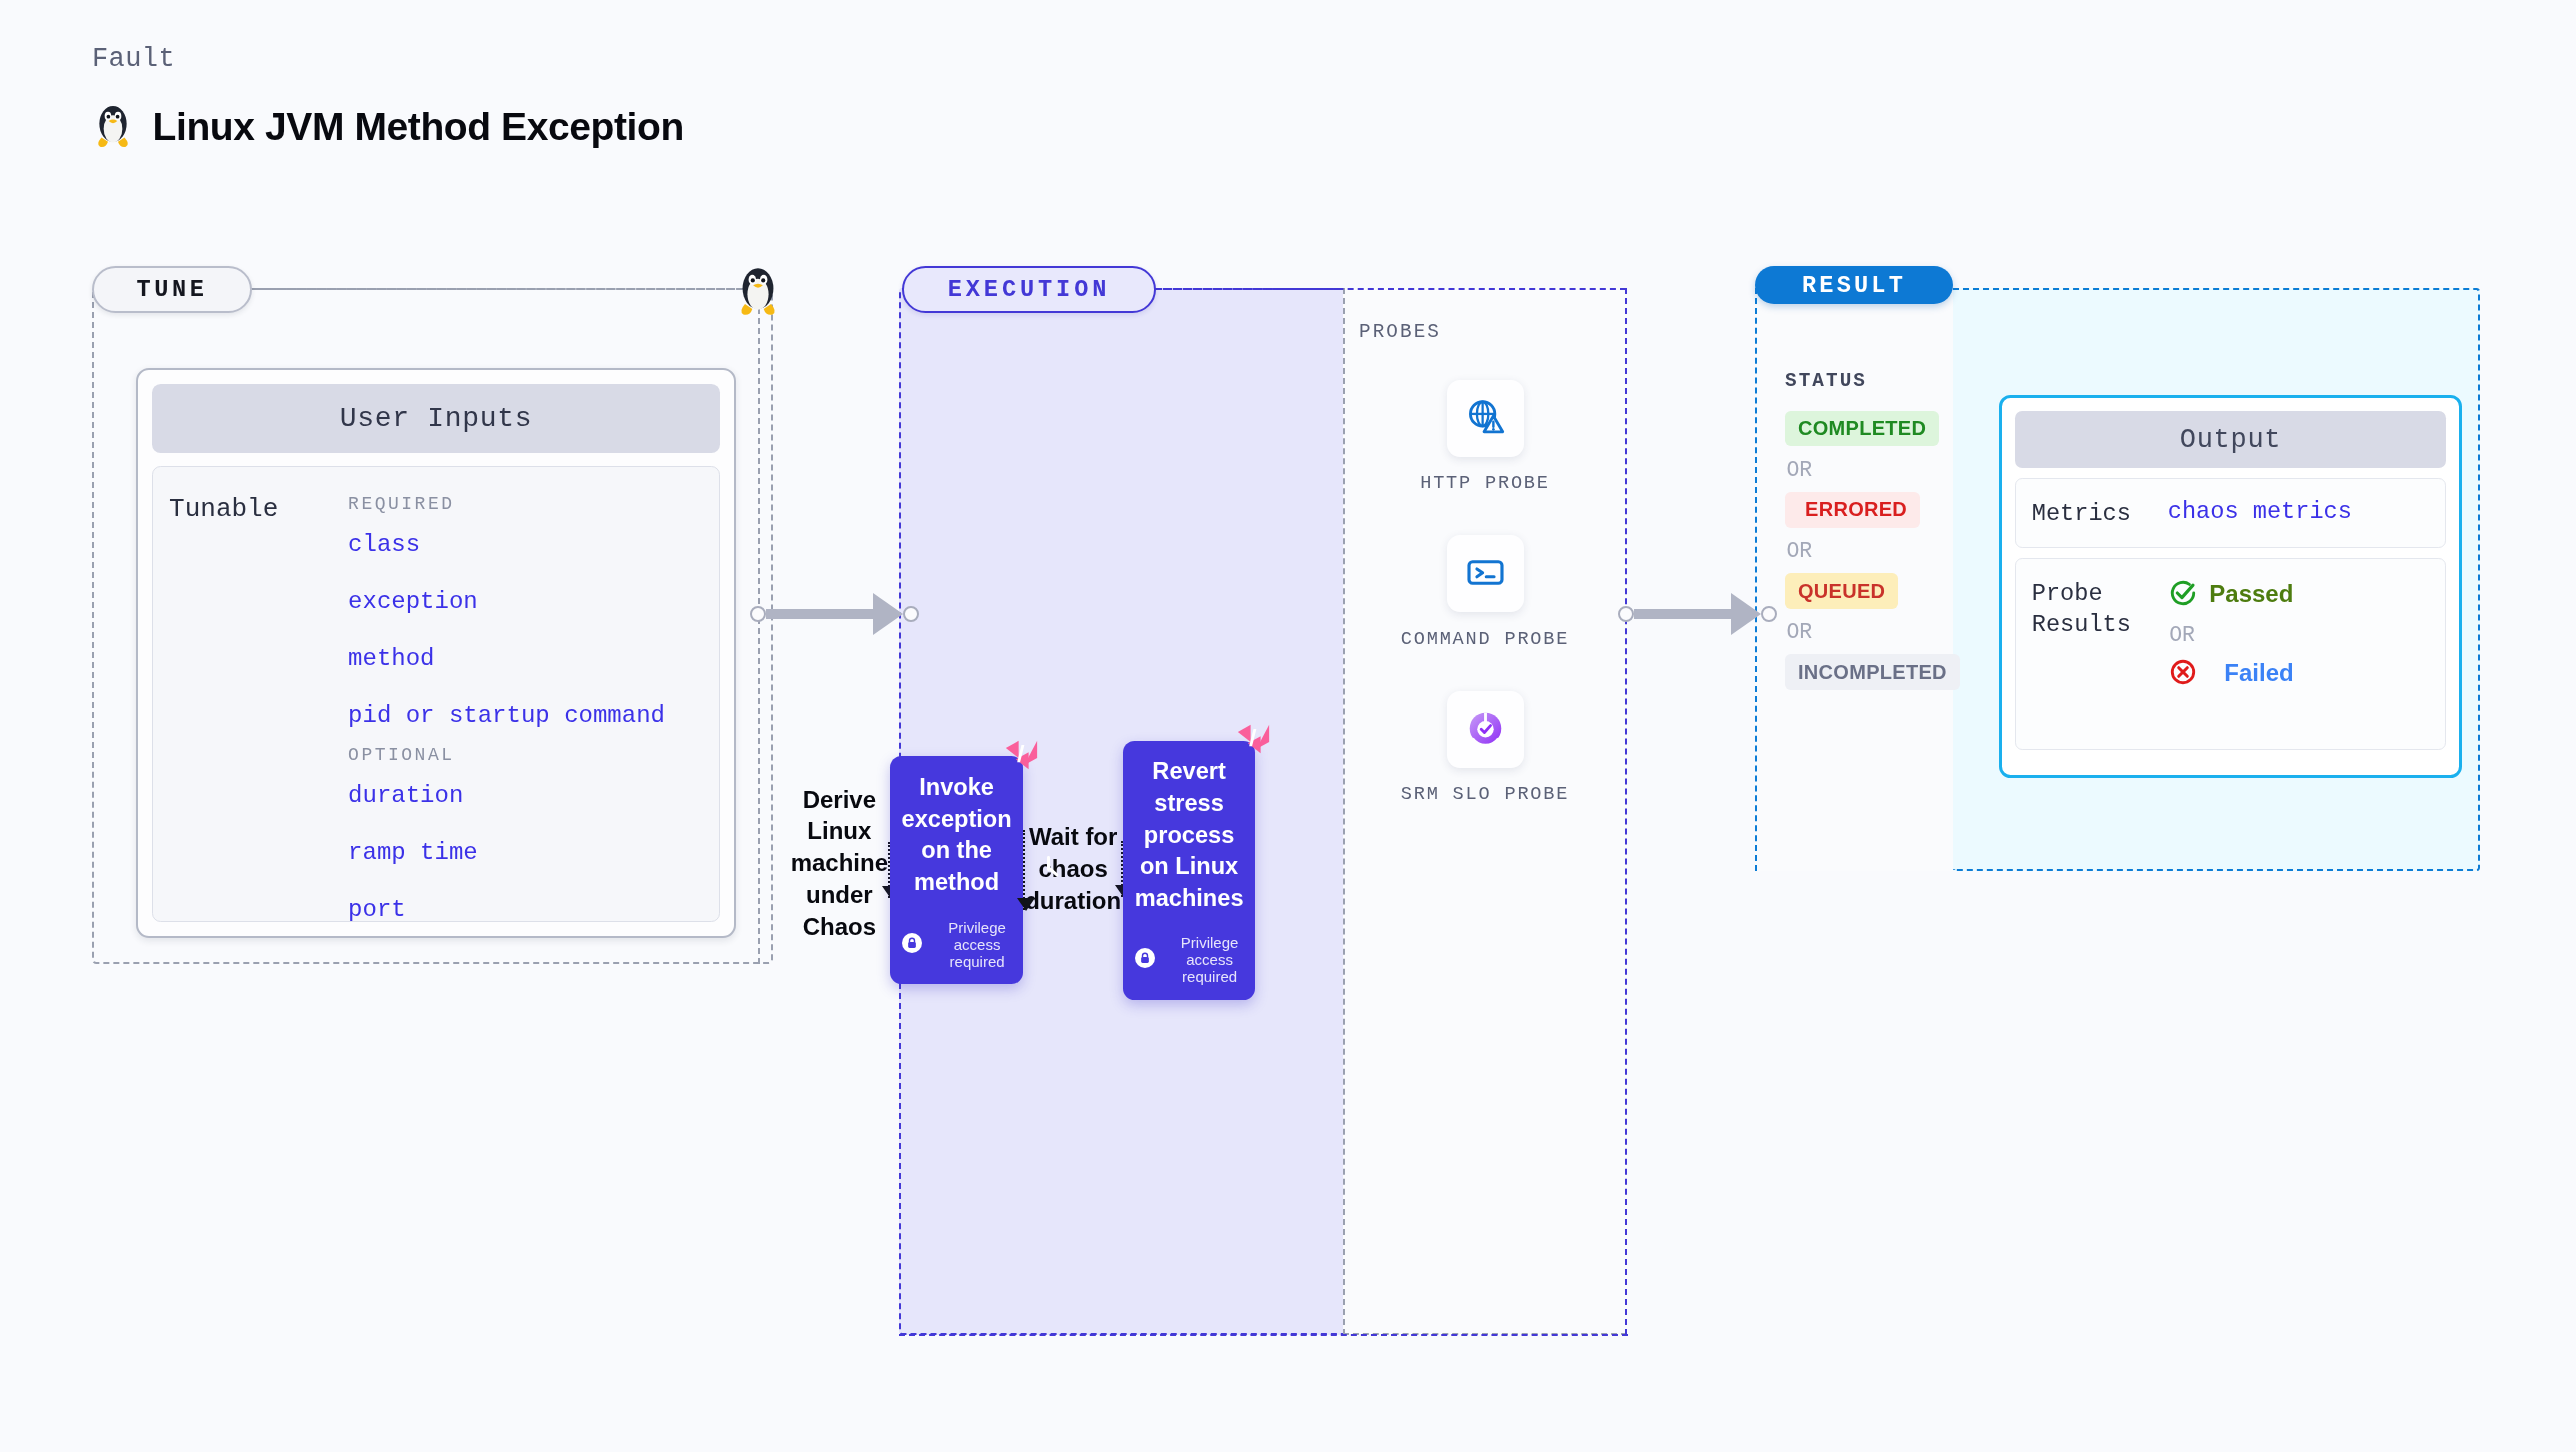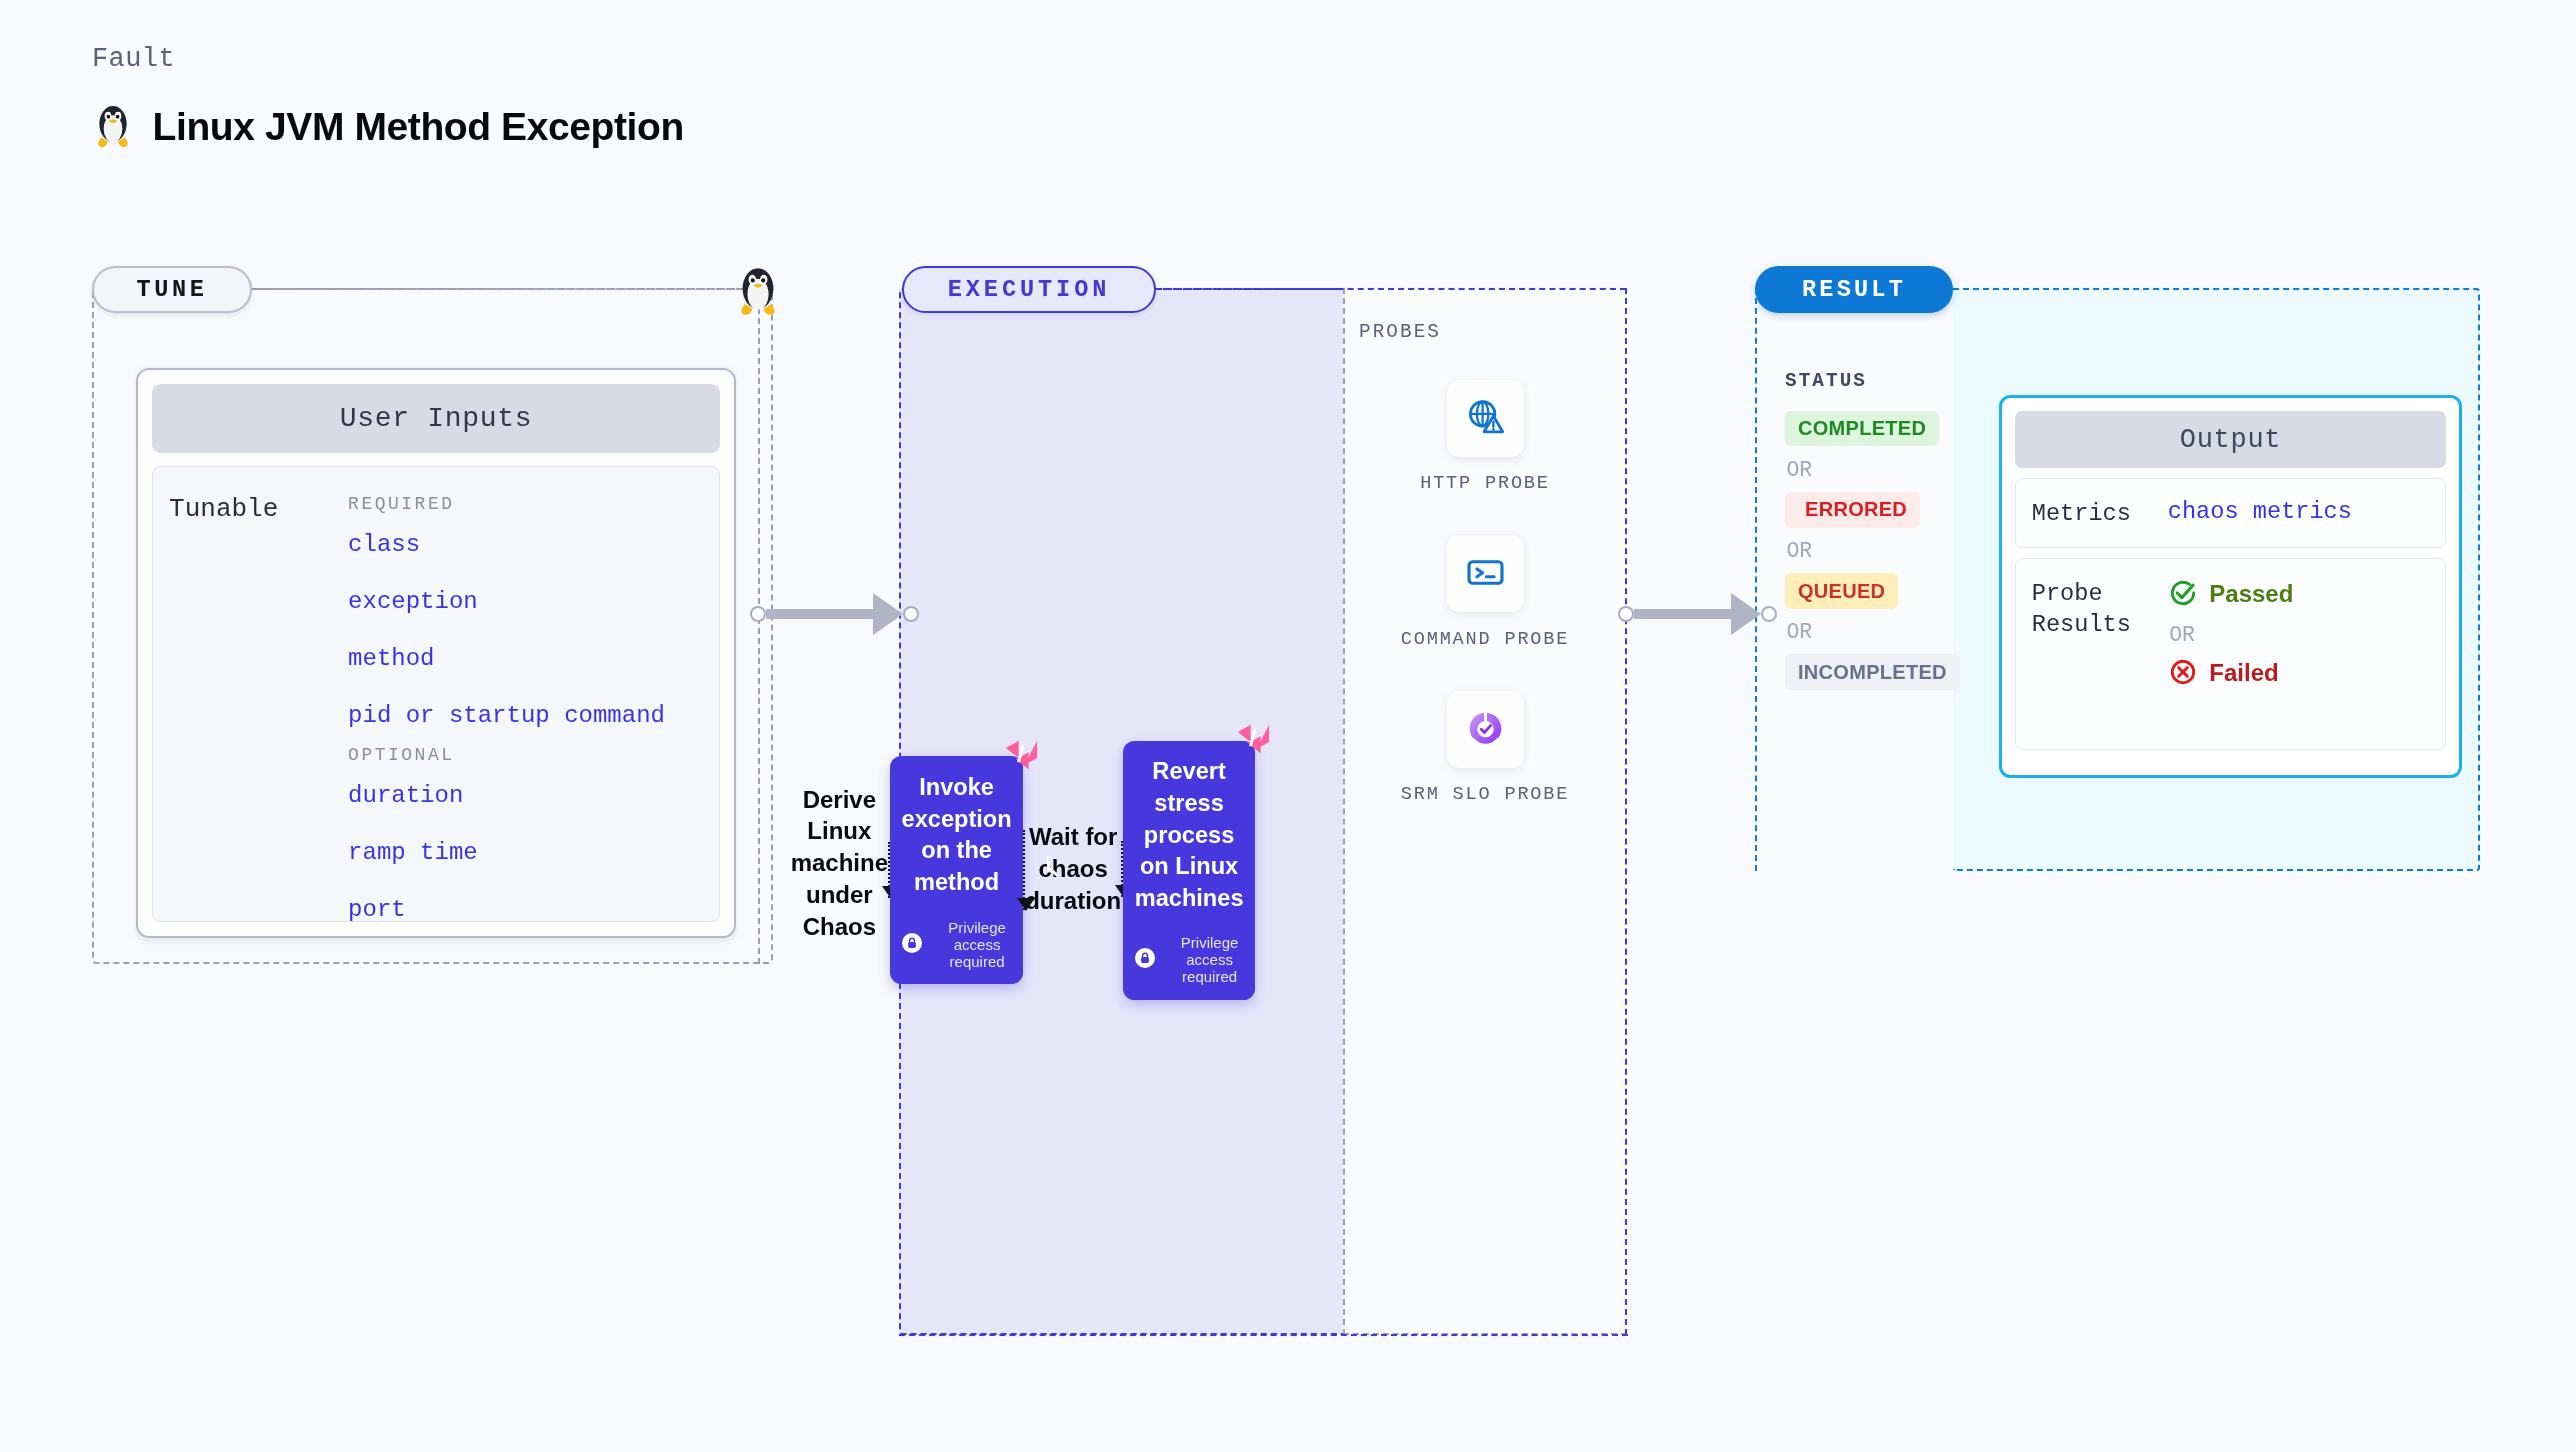--- a/index.html
+++ b/index.html
@@ -234,21 +234,21 @@
   
   #result-panel {
     position: absolute; left: 1755px; top: 288px;
     width: 200px; height: 583px;
     border-left: 2.9px dashed #0c7cd5;
     border-right: 2.1px dashed #9aa0b0;
     background: #fafbfd;
   }
   #result-badge {
     position: absolute; left: 1755px; top: 266px;
-    width: 198px; height: 47px;
+    width: 198px; height: 38px;
     background: #0d79d4;
     border-radius: 24px;
     display: flex; align-items: center; justify-content: center;
     box-shadow: 0 2.9px 7.2px rgba(10,90,170,0.25);
     z-index: 6;
   }
   #result-badge span {
     font-family: "Liberation Mono", monospace;
     font-size: 23.6px; font-weight: 700; color: #ffffff; letter-spacing: 3.2px;
   }
@@ -567,18 +567,18 @@
       </div>
       <div class="or-text" style="margin:13px 0 10px 1.4px;">OR</div>
       <div class="res-line">
         <span>
           <svg width="30" height="30" viewBox="0 0 42 42">
             <circle cx="21" cy="21" r="15" fill="none" stroke="#e01b1b" stroke-width="4"></circle>
             <line x1="15" y1="15" x2="27" y2="27" stroke="#e01b1b" stroke-width="4.2" stroke-linecap="round"></line>
             <line x1="27" y1="15" x2="15" y2="27" stroke="#e01b1b" stroke-width="4.2" stroke-linecap="round"></line>
           </svg>
         </span>
-        <span class="res-text" style="color:#b91c1c;">Failed</span>
+        <span class="res-text" style="color:#3b82f6;margin-left:15px;">Failed</span>
       </div>
     </div>
   </div>
 </div>
 
 
 </body></html>

